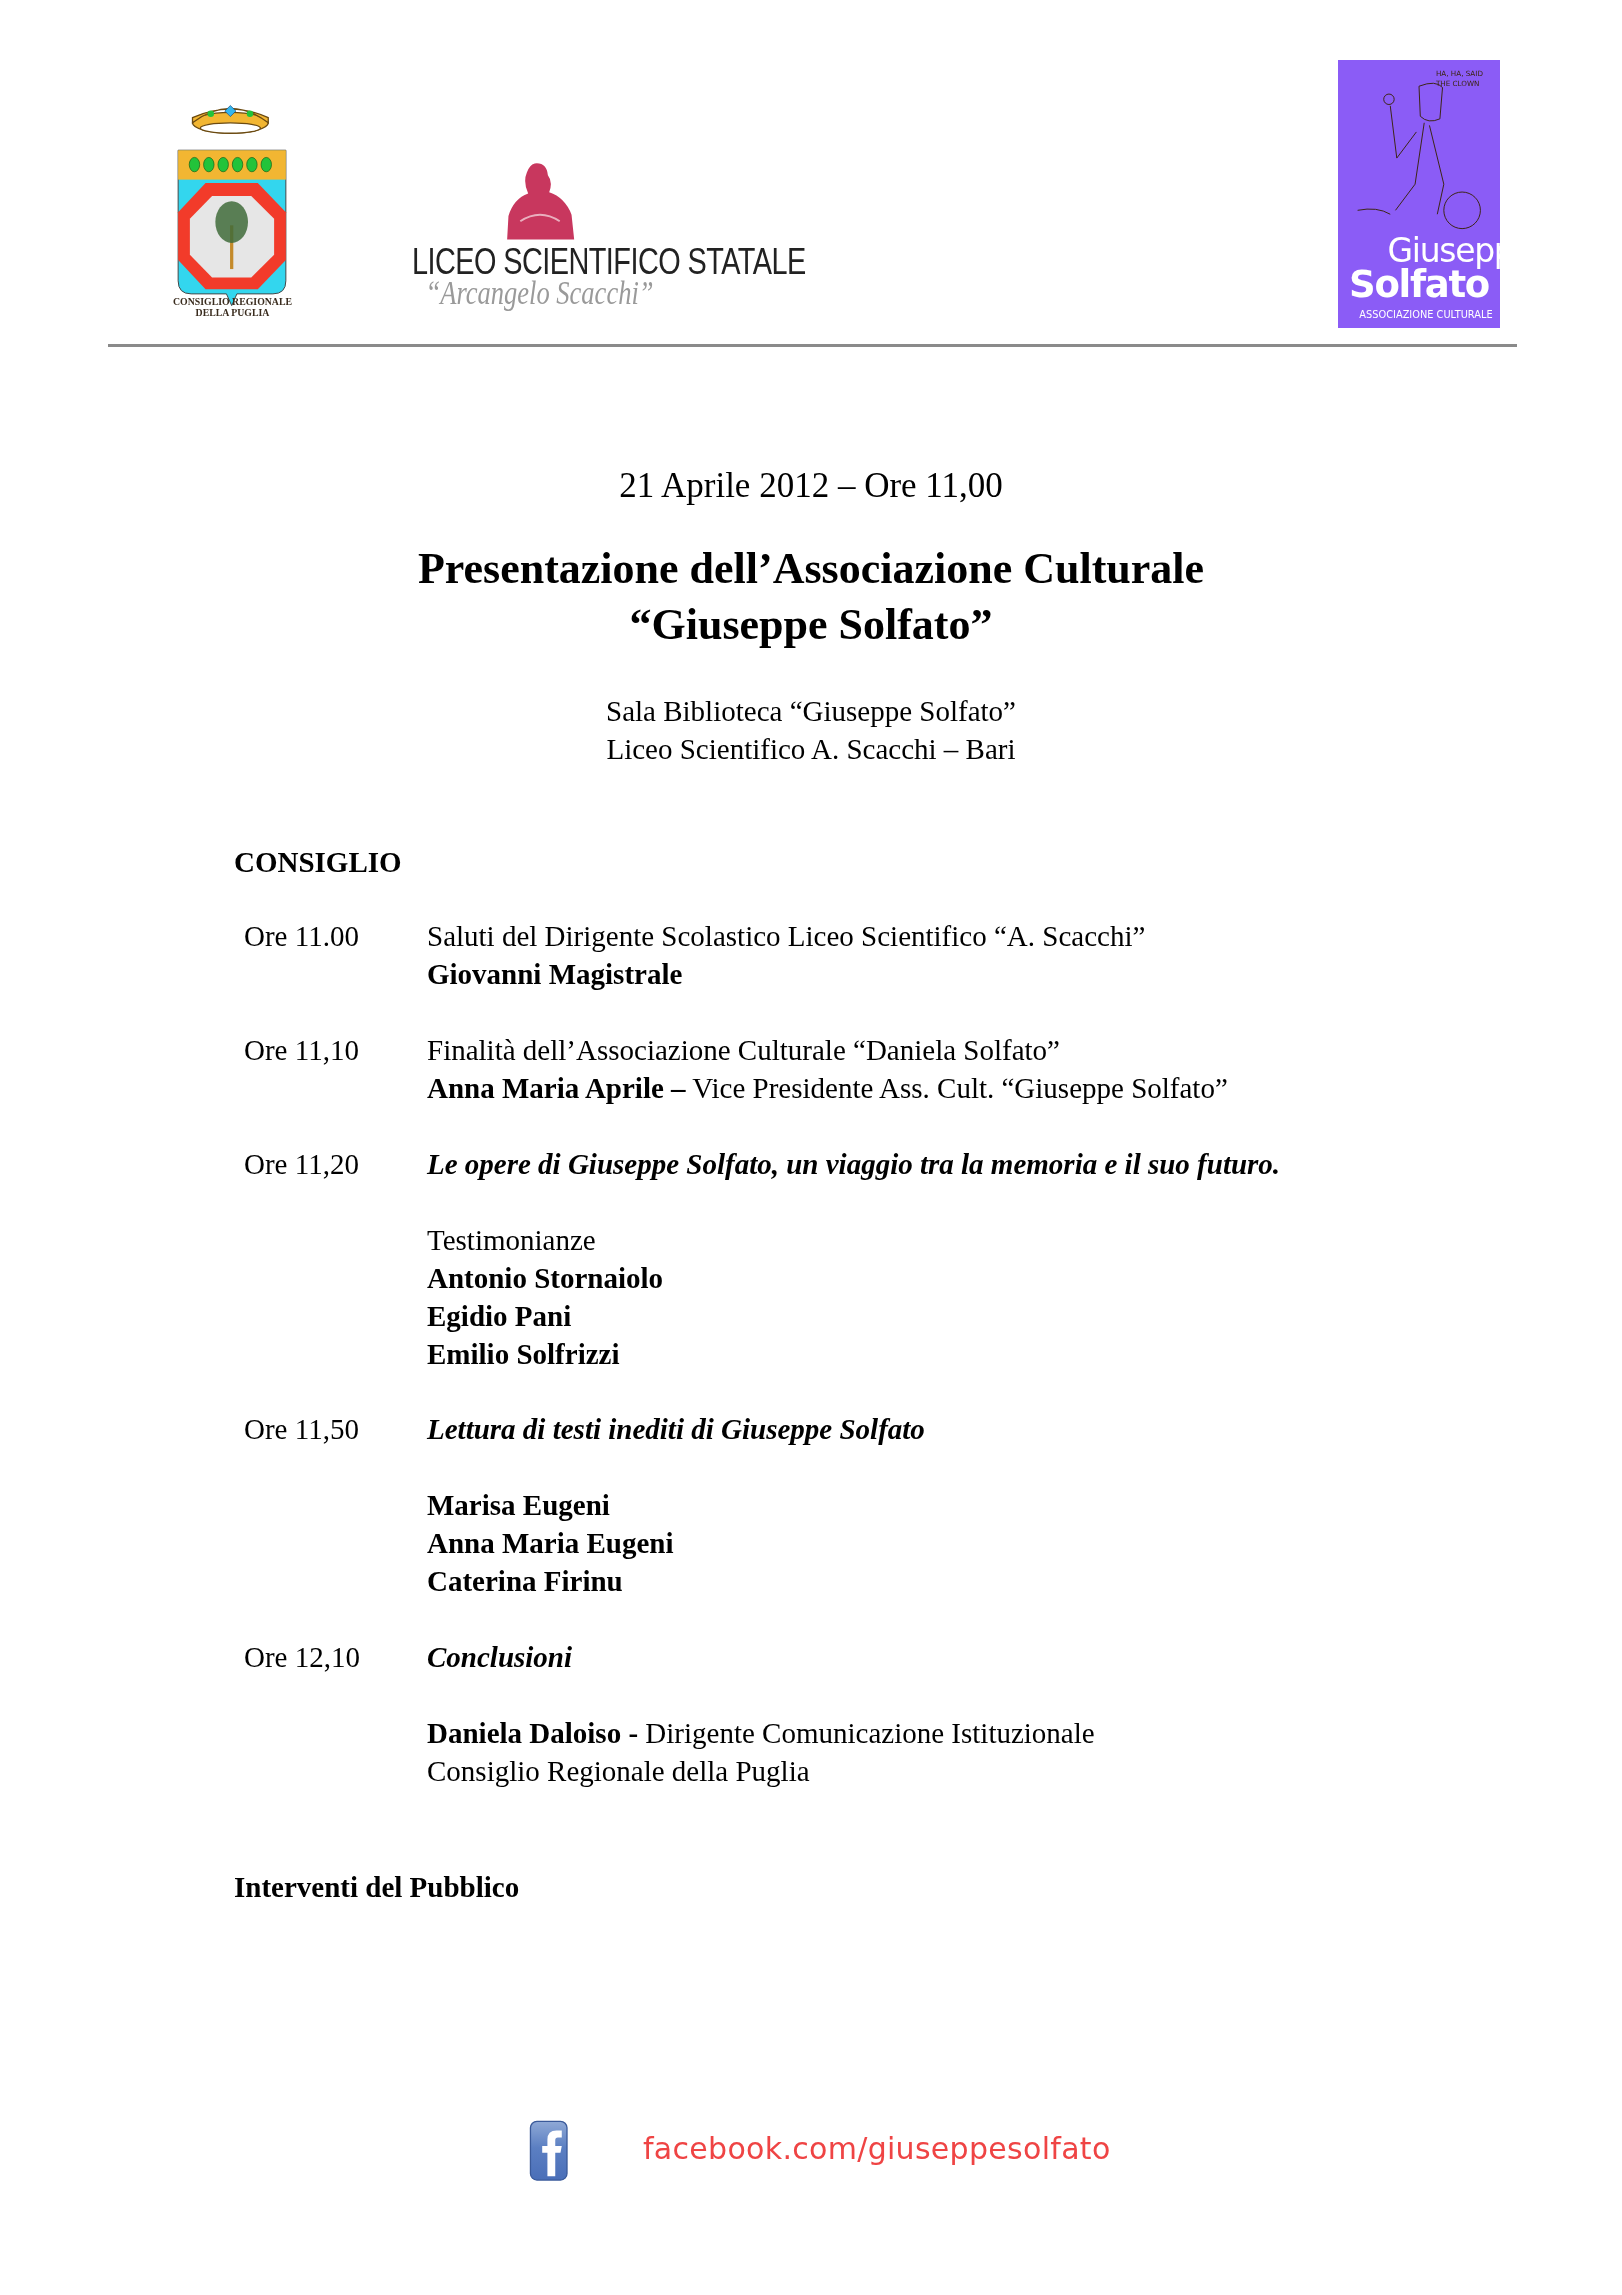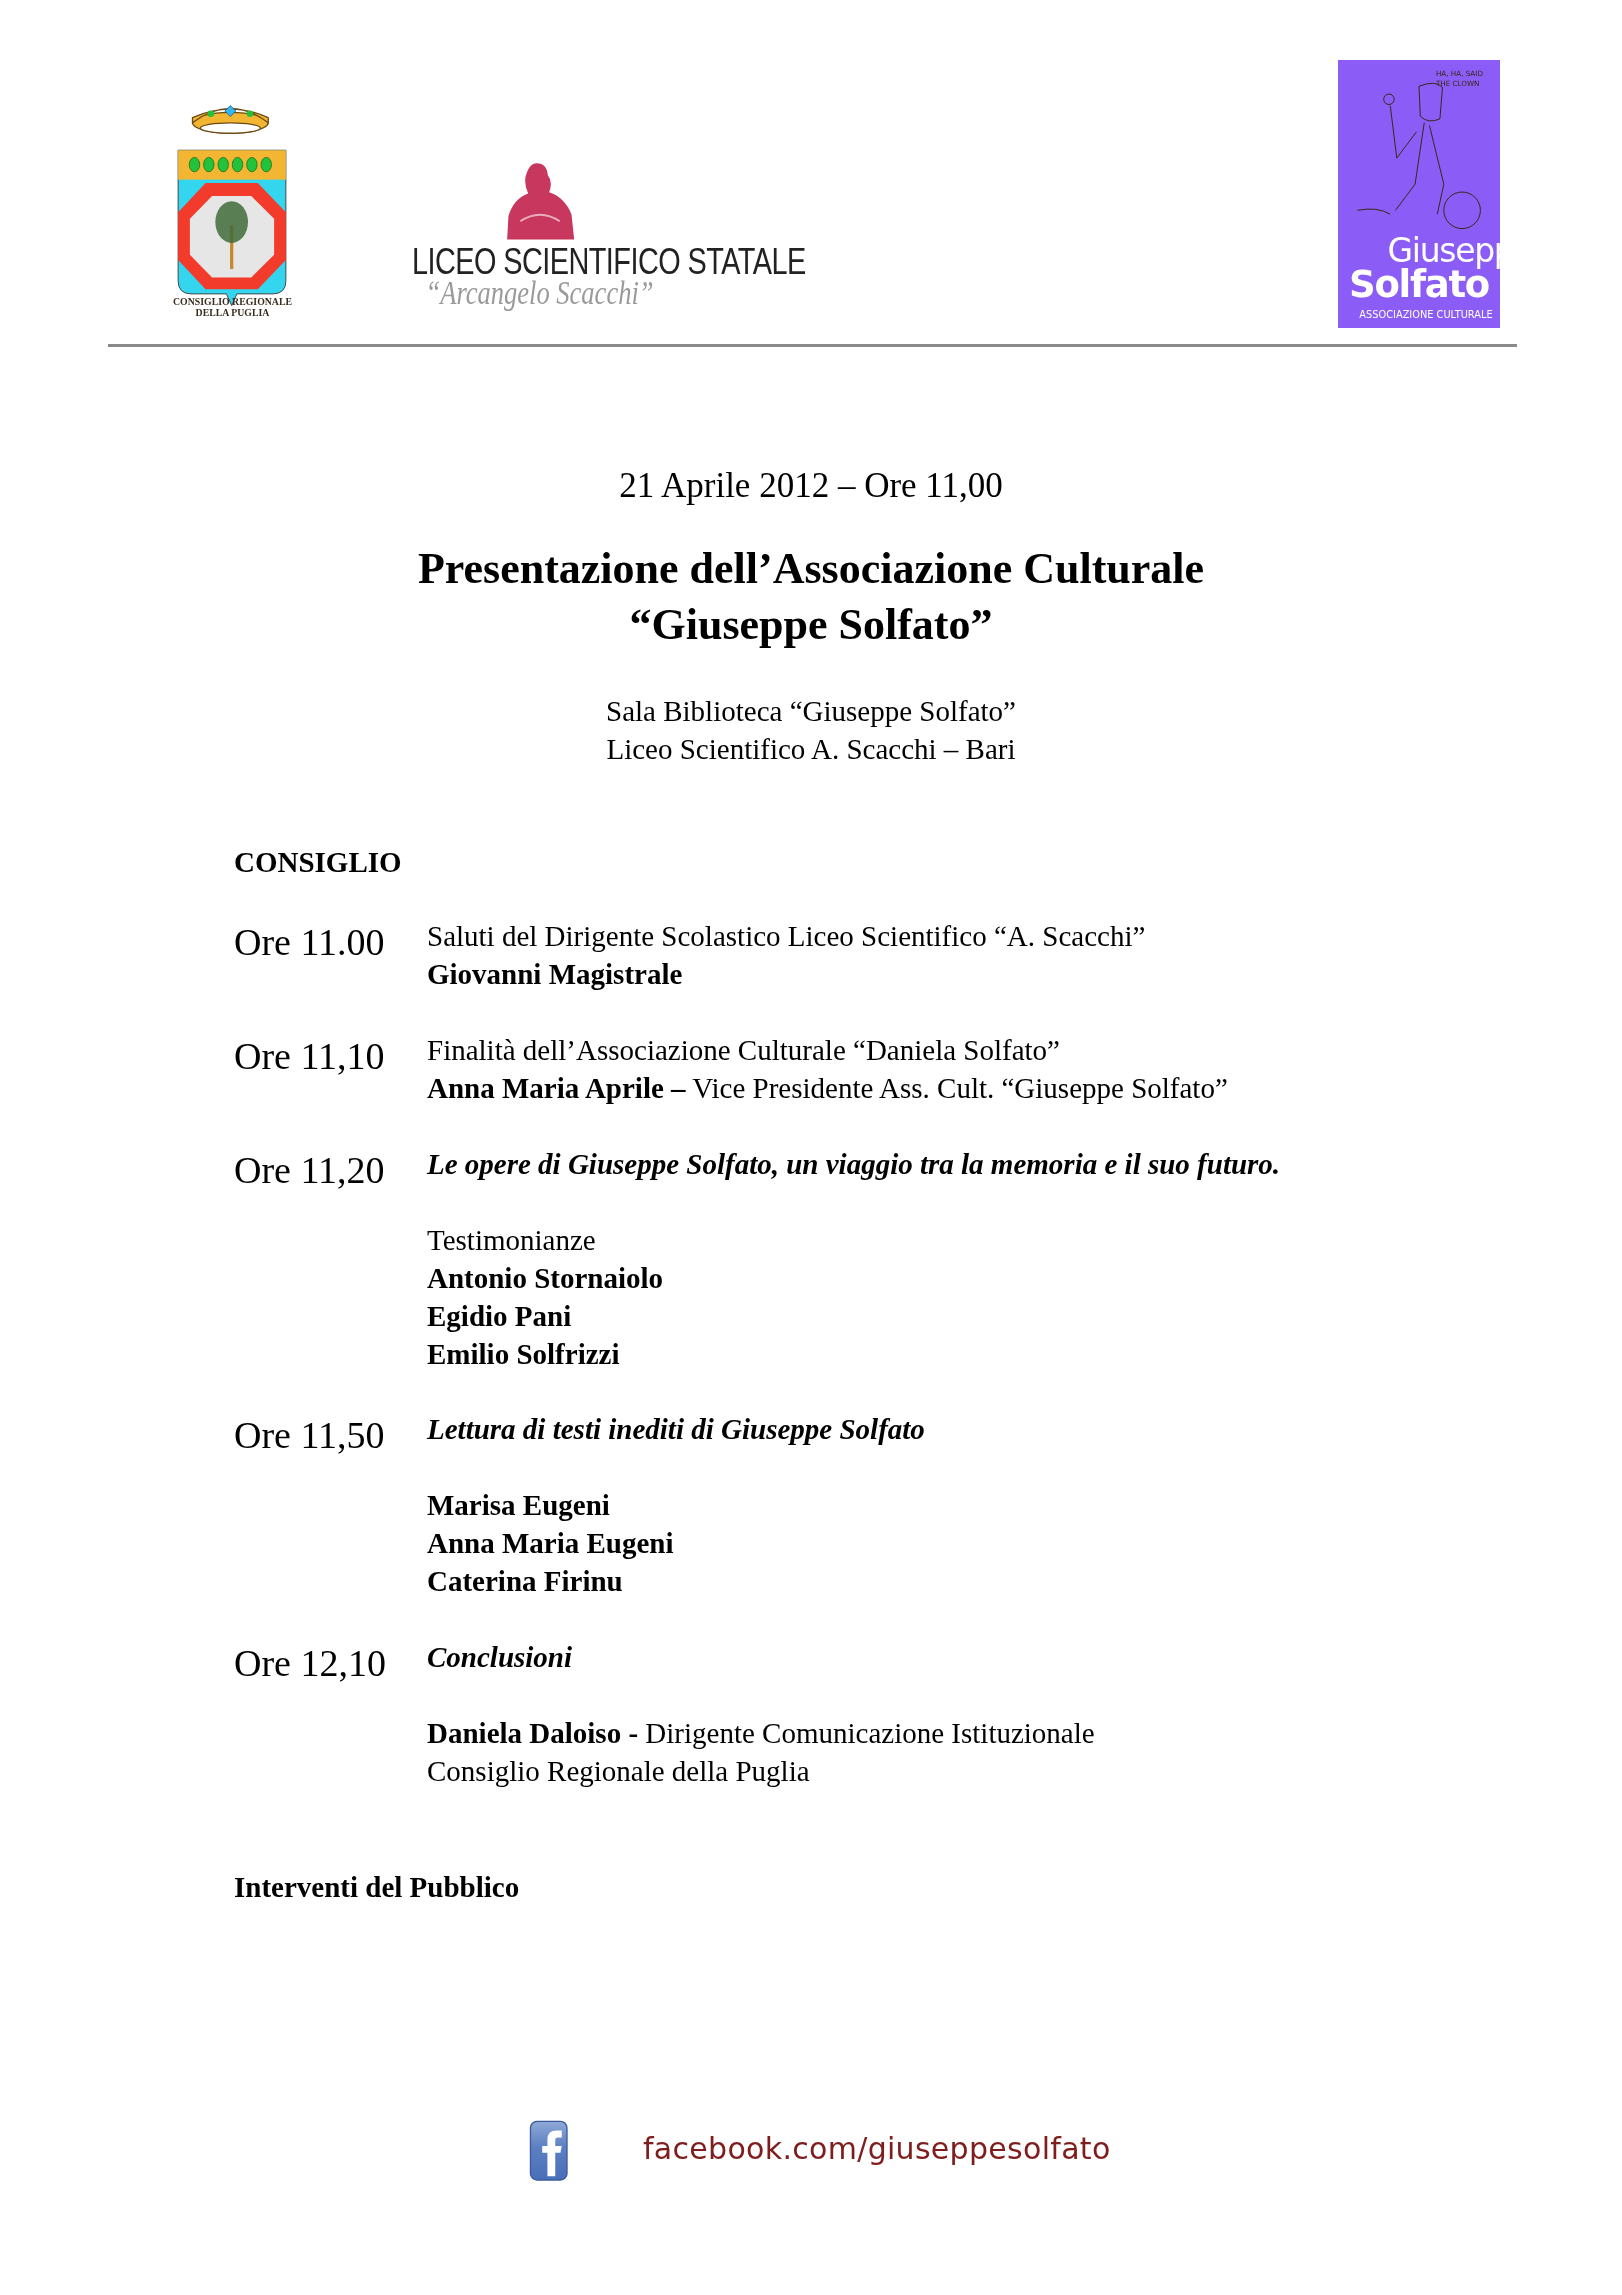--- a/index.html
+++ b/index.html
@@ -24,28 +24,28 @@
   .center { left: 0; width: 1622px; text-align: center; white-space: nowrap; }
   #date { top: 466px; font-size: 35px; }
   .title { font-weight: bold; font-size: 44px; }
   #title1 { top: 543px; }
   #title2 { top: 599px; }
   .venue { font-size: 29px; }
   #venue1 { top: 695px; }
   #venue2 { top: 733px; }
 
   #programma { left: 234px; top: 846px; font-size: 29px; font-weight: bold; }
-  .time { left: 234px; font-size: 38px; white-space: nowrap; }
+  .time { left: 244px; font-size: 29px; white-space: nowrap; }
   .line { left: 427px; font-size: 29px; white-space: nowrap; }
   .b { font-weight: bold; }
   .i { font-style: italic; text-align: center; }
   #interventi { left: 234px; top: 1871px; font-size: 29px; font-weight: bold; }
 
   #fb-icon { left: 529px; top: 2120px; width: 76px; height: 62px; }
-  #fb-link { left: 643px; top: 2131px; font-family: "DejaVu Sans", sans-serif; font-size: 30px; color: #7f1d1d; text-decoration: none; letter-spacing: 0.3px; }
+  #fb-link { left: 643px; top: 2131px; font-family: "DejaVu Sans", sans-serif; font-size: 30px; color: #ef4444; text-decoration: none; letter-spacing: 0.3px; }
 </style>
 </head>
 <body>
 
 <div>
   <svg id="coat" class="abs" viewBox="0 0 205 340">
 
     <ellipse cx="100" cy="38" rx="58" ry="16" fill="#f2b632" stroke="#6b4a10" stroke-width="2"></ellipse>
     <path d="M42 38 Q100 -6 158 38 L158 30 Q100 4 42 30 Z" fill="#f2b632" stroke="#6b4a10" stroke-width="2"></path>
     <ellipse cx="100" cy="46" rx="46" ry="8" fill="#fff" stroke="#6b4a10" stroke-width="2"></ellipse>

